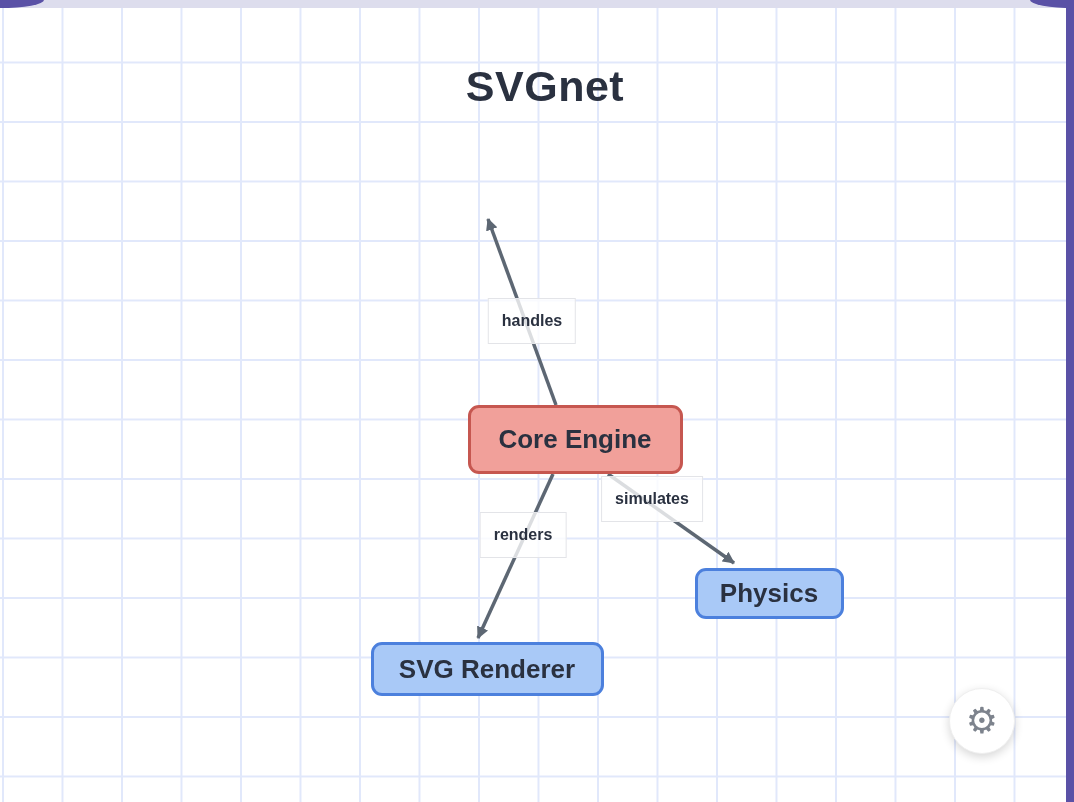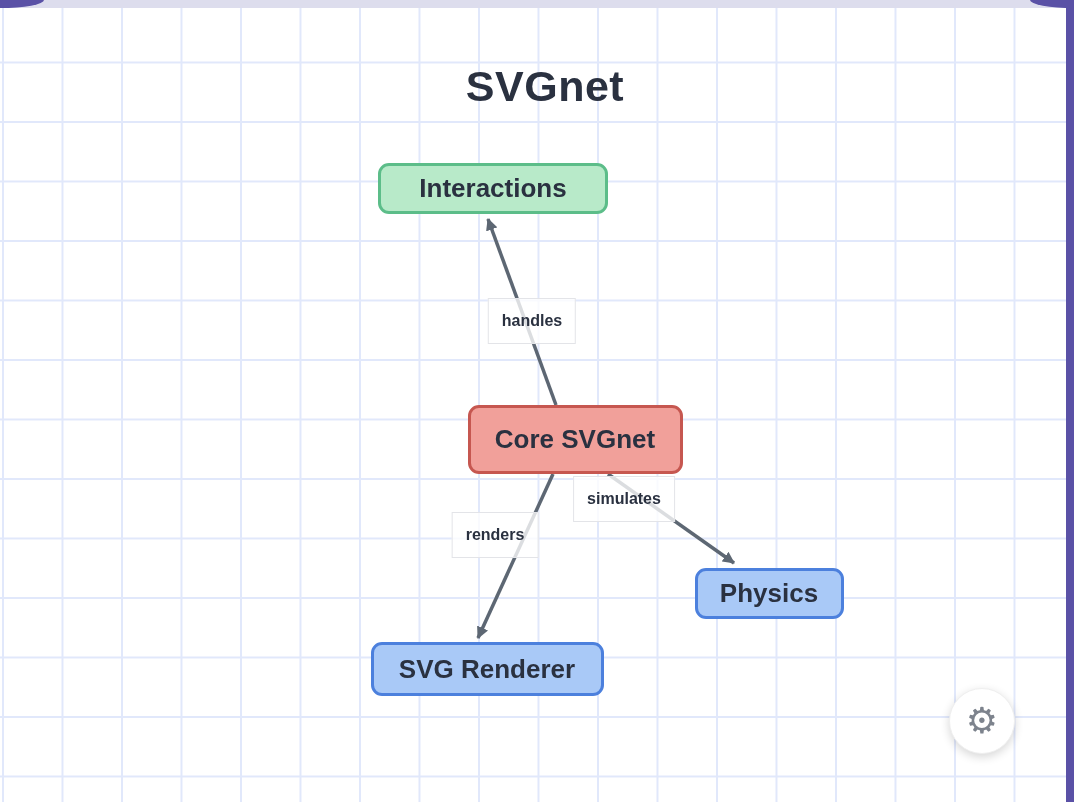--- a/index.html
+++ b/index.html
@@ -67,26 +67,25 @@
         <path d="M0,0 L12,6 L0,12 Z" class="arrowhead"></path>
       </marker>
     </defs>
   <line x1="556" y1="405" x2="488" y2="219" class="edge-line" marker-end="url(#arrow)"></line>
       <line x1="553" y1="474" x2="478" y2="638" class="edge-line" marker-end="url(#arrow)"></line>
       <line x1="608" y1="474" x2="734" y2="563" class="edge-line" marker-end="url(#arrow)"></line>
     </svg>
 
   <div id="labels">
       <div class="edge-label" style="left: 532px; top: 321px;">handles</div>
-      <div class="edge-label" style="left: 495px; top: 535px;">renders</div>
-      <div class="edge-label" style="left: 624px; top: 499px;">simulates</div>
+      <div class="edge-label" style="left: 523px; top: 535px;">renders</div>
+      <div class="edge-label" style="left: 652px; top: 499px;">simulates</div>
     </div>
   <div id="nodes">
-      <div class="node" style="left: 378px; top: 162.5px; width: 230px; height: 51px; background: rgb(184, 234, 201); border-color: rgb(92, 189, 137);">Interactions</div>
-      <div class="node" style="left: 467.5px; top: 404.5px; width: 215px; height: 69px; background: rgb(241, 160, 154); border-color: rgb(198, 87, 80);">Core SVGnet</div>
+      <div class="node" style="left: 467.5px; top: 404.5px; width: 215px; height: 69px; background: rgb(241, 160, 154); border-color: rgb(198, 87, 80);">Core Engine</div>
       <div class="node" style="left: 370.5px; top: 642px; width: 233px; height: 54px; background: rgb(169, 201, 247); border-color: rgb(76, 128, 221);">SVG Renderer</div>
       <div class="node" style="left: 694.5px; top: 567.5px; width: 149px; height: 51px; background: rgb(169, 201, 247); border-color: rgb(76, 128, 221);">Physics</div>
     </div>
 
   <button class="settings-btn">
     <span>⚙</span>
   </button>
 
   <div class="frame-top"></div>
   <div class="frame-right"></div>

